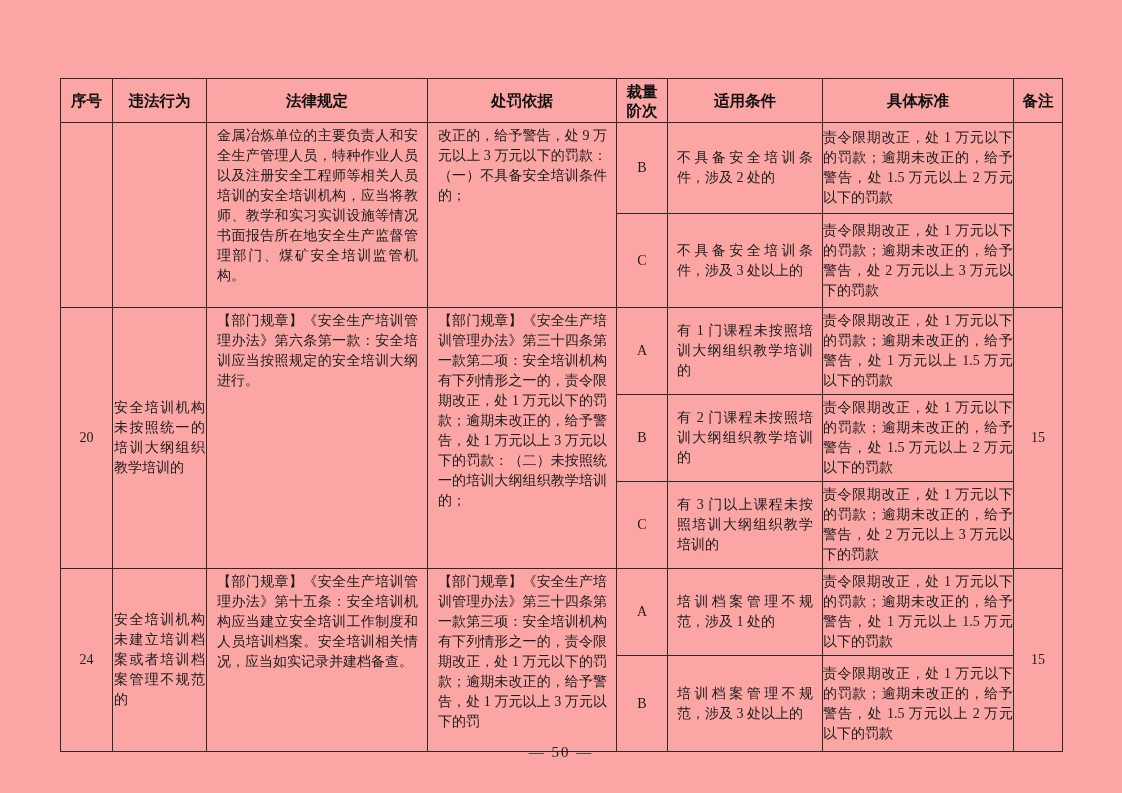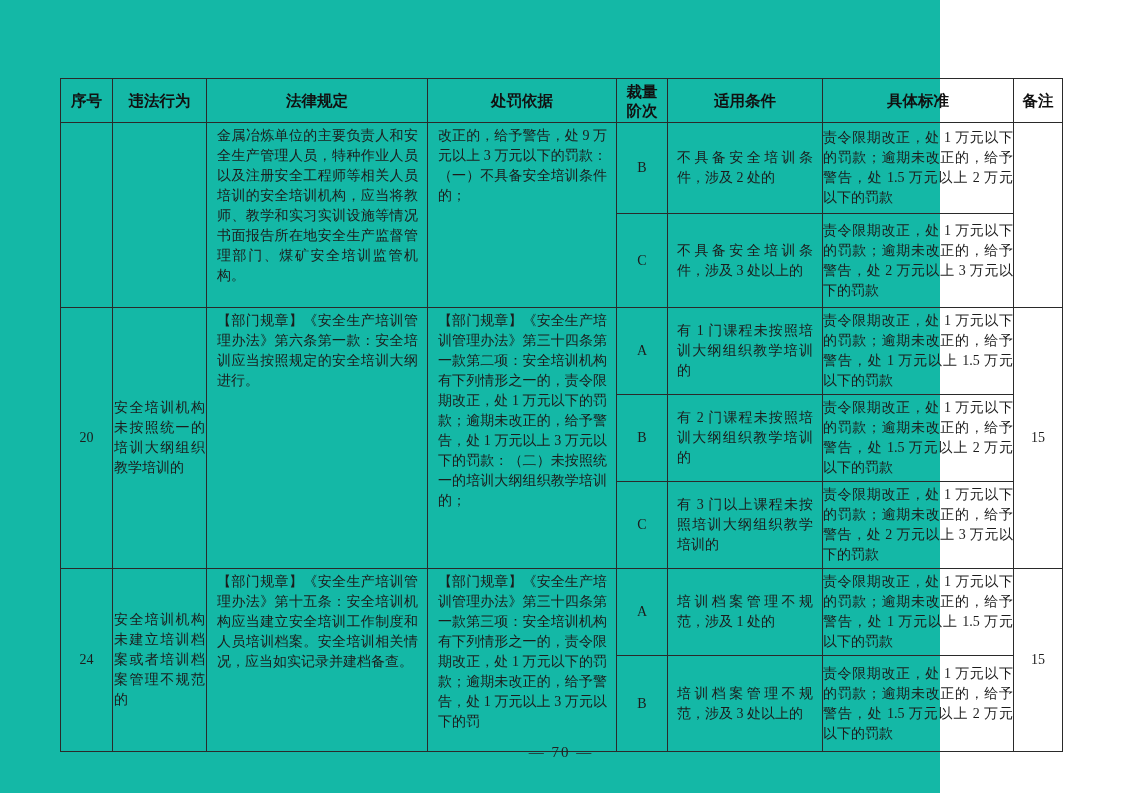--- a/index.html
+++ b/index.html
@@ -5,22 +5,22 @@
   * { margin: 0; padding: 0; box-sizing: border-box; }
   html, body {
     width: 1122px; height: 793px;
     background: #ffffff;
     font-family: "Liberation Serif", serif;
     color: #1c1c1c;
     overflow: hidden;
   }
   .page {
     position: relative;
-    width: 940px; height: 793px;
-    background: #14b8a6;
+    width: 1122px; height: 793px;
+    background: #fca5a5;
   }
   table.penalty-table {
     position: absolute;
     left: 60px; top: 78px;
     width: 1002px;
     border-collapse: collapse;
     table-layout: fixed;
   }
   .penalty-table th, .penalty-table td {
     border: 1px solid #2a2a2a;
@@ -133,15 +133,15 @@
           <td class="cell-note td-center" rowspan="2">15</td>
         </tr>
         <tr style="height: 96px;">
           <td class="cell-grade td-center">B</td>
           <td class="cell-condition td-just td-mid">培训档案管理不规范，涉及 3 处以上的</td>
           <td class="cell-standard td-just td-mid">责令限期改正，处 1 万元以下的罚款；逾期未改正的，给予警告，处 1.5 万元以上 2 万元以下的罚款</td>
         </tr>
       </tbody>
   </table>
 
-  <div class="footer">— 70 —</div>
+  <div class="footer">— 50 —</div>
 
 </div>
 
 </body></html>

